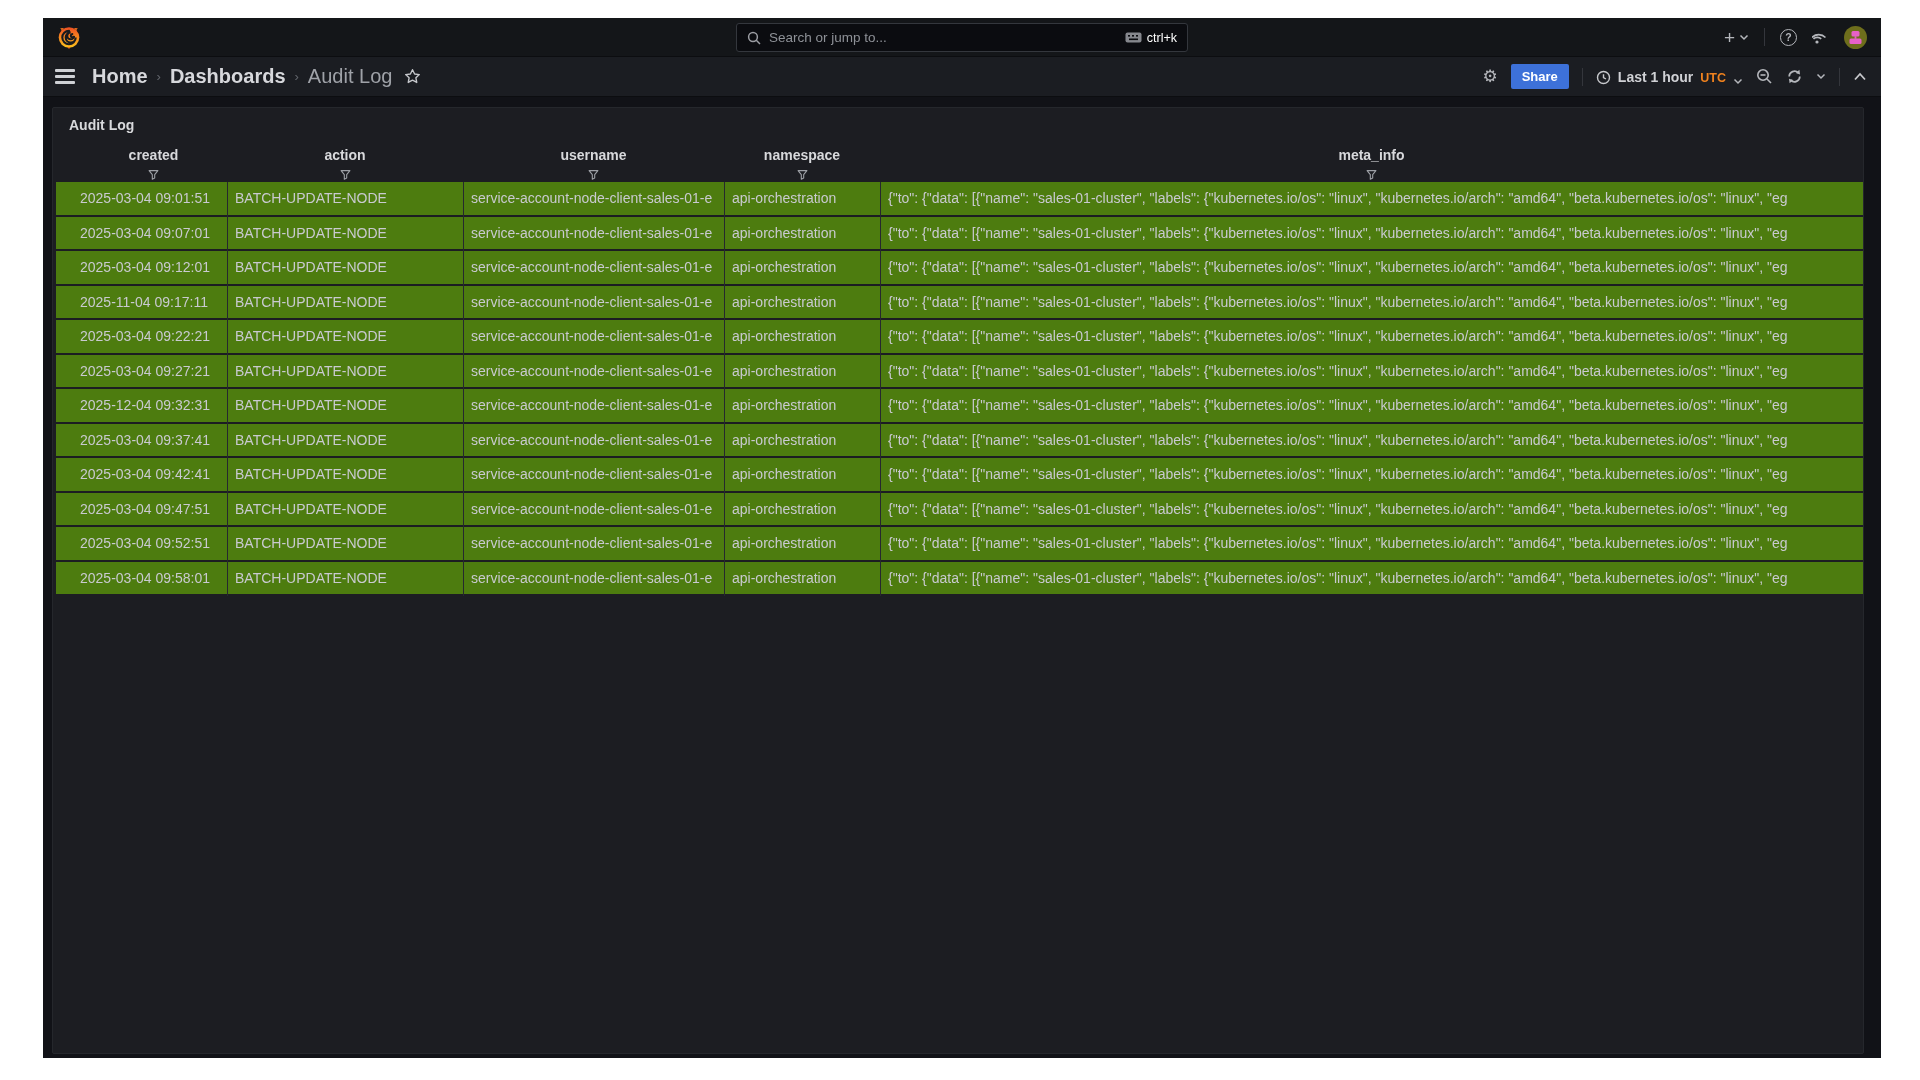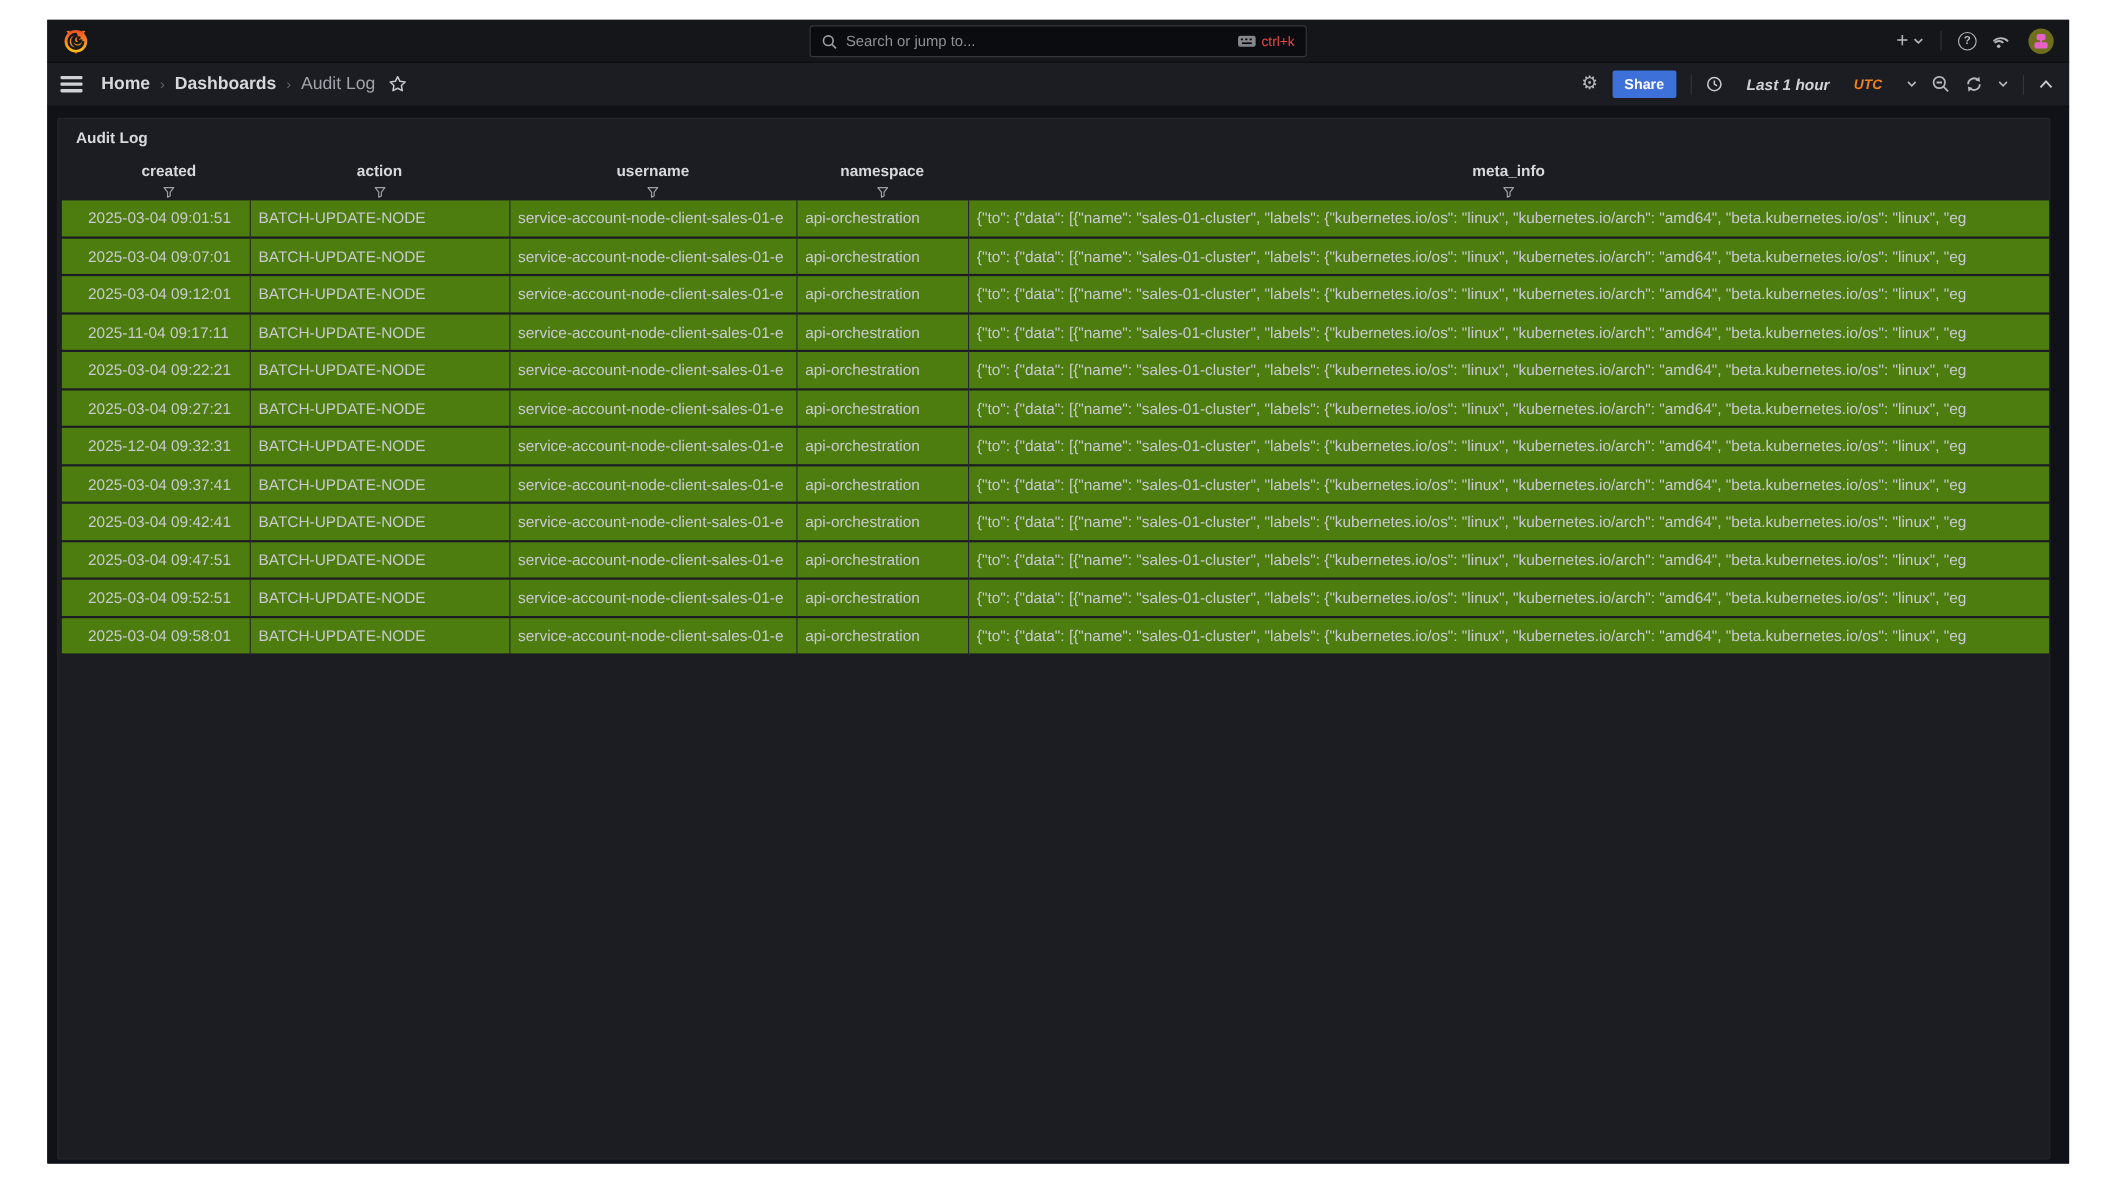--- a/index.html
+++ b/index.html
@@ -12,53 +12,53 @@
   
   .topbar { position:relative; height:39px; background:#141619; display:flex;
             align-items:center; border-bottom:1px solid #0c0d10; }
   .logo { margin-left:13px; width:26px; height:26px; display:block; }
   .searchbox { position:absolute; left:50%; top:5px; transform:translateX(-50%);
                width:452px; height:29px; background:#0b0c10; border:1px solid #34373d;
                border-radius:3px; display:flex; align-items:center; padding:0 10px;
                cursor:text; }
   .search-ph { color:#8e9197; font-size:13.5px; margin-left:8px; flex:1;
                white-space:nowrap; overflow:hidden; }
-  .shortcut { display:flex; align-items:center; gap:5px; color:#ef4444; font-size:12.5px; }
+  .shortcut { display:flex; align-items:center; gap:5px; color:#ffffff; font-size:12.5px; }
   .topbar-right { margin-left:auto; display:flex; align-items:center; gap:15px;
                   padding-right:14px; }
   .plus-group { display:flex; align-items:center; gap:4px; cursor:pointer; }
   .plus-glyph { font-size:19px; font-weight:300; color:#b5b7bc; line-height:1; }
   .vdiv { width:1px; height:18px; background:#34363c; }
   .help-circle { width:17px; height:17px; border:1.5px solid #b5b7bc; border-radius:50%;
                  color:#b5b7bc; font-size:10.5px; font-weight:bold; display:flex;
                  align-items:center; justify-content:center; cursor:pointer; }
   .avatar { width:23px; height:23px; border-radius:50%; background:#6e6e1c;
             overflow:hidden; display:flex; align-items:center; justify-content:center;
             cursor:pointer; }
   .icon-btn { display:flex; align-items:center; cursor:pointer; }
 
   
   .crumbbar { height:40px; background:#1b1d22; display:flex; align-items:center;
               padding:0 14px 0 12px; border-bottom:1px solid #0c0d10; }
   .hamburger { width:20px; display:flex; flex-direction:column; gap:3.5px;
                margin-right:17px; cursor:pointer; }
   .hamburger div { height:2.5px; background:#cfd1d5; border-radius:1px; }
-  .crumb { font-size:16px; font-weight:600; color:#d7d8dc; cursor:pointer;
+  .crumb { font-size:20px; font-weight:600; color:#d7d8dc; cursor:pointer;
            white-space:nowrap; }
   .crumb.dim { color:#9fa2a8; font-weight:400; cursor:default; }
   .crumb-sep { color:#62656b; margin:0 9px; font-size:13px; }
   .star-btn { margin-left:12px; display:flex; align-items:center; cursor:pointer; }
 
   .crumb-right { margin-left:auto; display:flex; align-items:center; gap:13px; }
   .gear { font-family:"DejaVu Sans", sans-serif; font-size:17px; color:#b5b7bc;
           cursor:pointer; line-height:1; }
   .share-btn { background:#3d71d9; color:#ffffff; font-size:13px; font-weight:600;
                padding:5px 11px; border-radius:2px; border:none; cursor:pointer;
                font-family:"Liberation Sans", sans-serif; }
-  .timepicker { display:flex; align-items:center; gap:22px; cursor:pointer;font-style:italic; }
+  .timepicker { display:flex; align-items:flex-end; gap:7px; cursor:pointer; }
   .time-label { color:#d0d1d5; font-size:14px; font-weight:600; white-space:nowrap; }
   .tz { color:#f0821e; font-size:12.5px; font-weight:700; }
 
   
   .canvas { position:relative; height:960px; background:#111217; }
   .panel { position:absolute; left:9px; top:10px; width:1812px; height:947px;
            background:#1c1d22; border:1px solid #25272c; border-radius:2px;
            overflow:hidden; }
   .panel-title { height:34px; display:flex; align-items:center; padding:0 16px;
                  font-size:14px; font-weight:600; color:#d8d9dc; cursor:pointer; }

